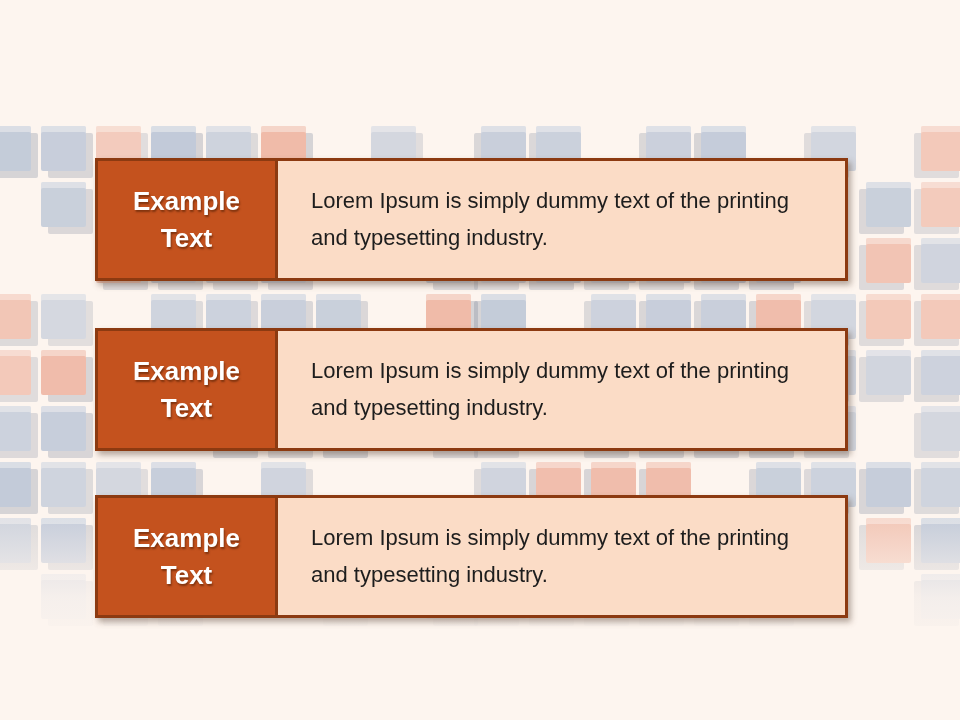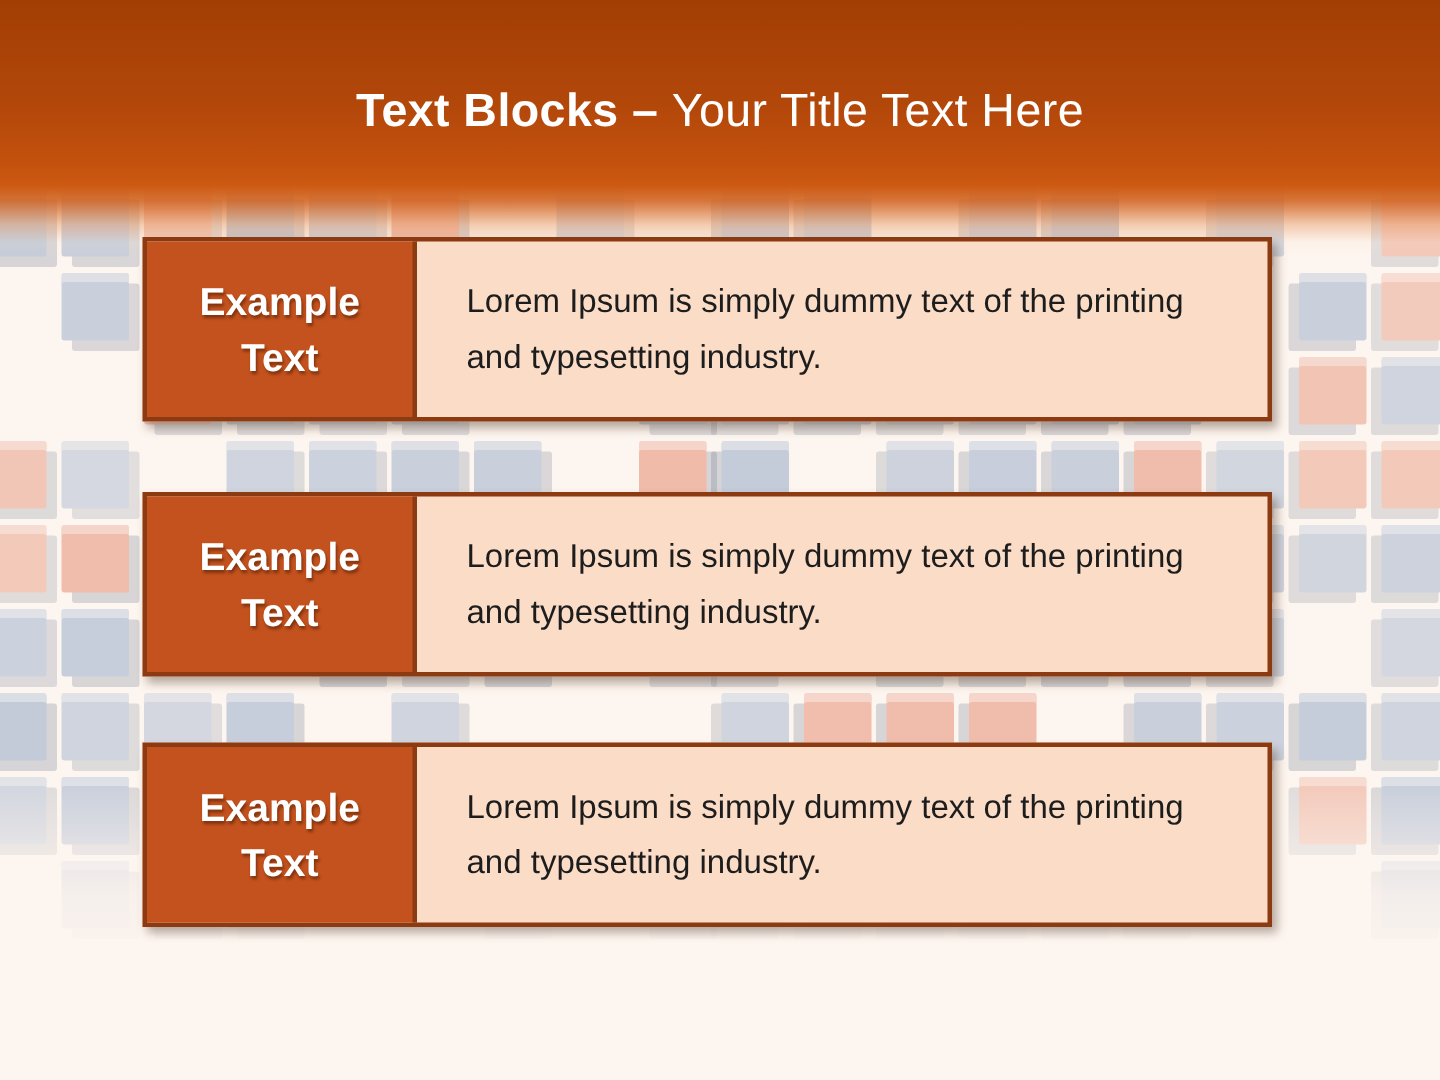--- a/index.html
+++ b/index.html
@@ -220,23 +220,20 @@
       <div class="cube" style="left: 481px; top: 574px; opacity: 0.51; box-shadow: rgba(125, 135, 155, 0.5) -7px 7px 0px, rgba(255, 255, 255, 0.4) 0px 6px 0px inset;"></div>
       <div class="cube" style="left: 536px; top: 574px; opacity: 0.49; box-shadow: rgba(125, 135, 155, 0.5) -7px 7px 0px, rgba(255, 255, 255, 0.4) 0px 6px 0px inset;"></div>
       <div class="cube" style="left: 591px; top: 574px; opacity: 0.43; box-shadow: rgba(125, 135, 155, 0.5) -7px 7px 0px, rgba(255, 255, 255, 0.4) 0px 6px 0px inset;"></div>
       <div class="cube" style="left: 646px; top: 574px; opacity: 0.45; box-shadow: rgba(125, 135, 155, 0.5) -7px 7px 0px, rgba(255, 255, 255, 0.4) 0px 6px 0px inset;"></div>
       <div class="cube" style="left: 701px; top: 574px; opacity: 0.48; box-shadow: rgba(125, 135, 155, 0.5) -7px 7px 0px, rgba(255, 255, 255, 0.4) 0px 6px 0px inset;"></div>
       <div class="cube salmon" style="left: 756px; top: 574px; opacity: 0.46; box-shadow: rgba(125, 135, 155, 0.5) -7px 7px 0px, rgba(255, 255, 255, 0.4) 0px 6px 0px inset;"></div>
       <div class="cube" style="left: 921px; top: 574px; opacity: 0.57; box-shadow: rgba(125, 135, 155, 0.5) -7px 7px 0px, rgba(255, 255, 255, 0.4) 0px 6px 0px inset;"></div>
     </div>
   <div class="bottom-fade"></div>
 
-  <div class="header">
-    <h1 class="title"><span class="title-bold">Text Blocks –</span><span class="title-light">Your Title Text Here</span></h1>
-  </div>
 
   <div class="blocks">
 
     <div class="tblock b1">
       <div class="tblock-label">
         <span class="wrap">Example Text</span>
       </div>
       <div class="tblock-body">
         <span class="wrap">Lorem Ipsum is simply dummy text of the printing and typesetting industry.</span>
       </div>

